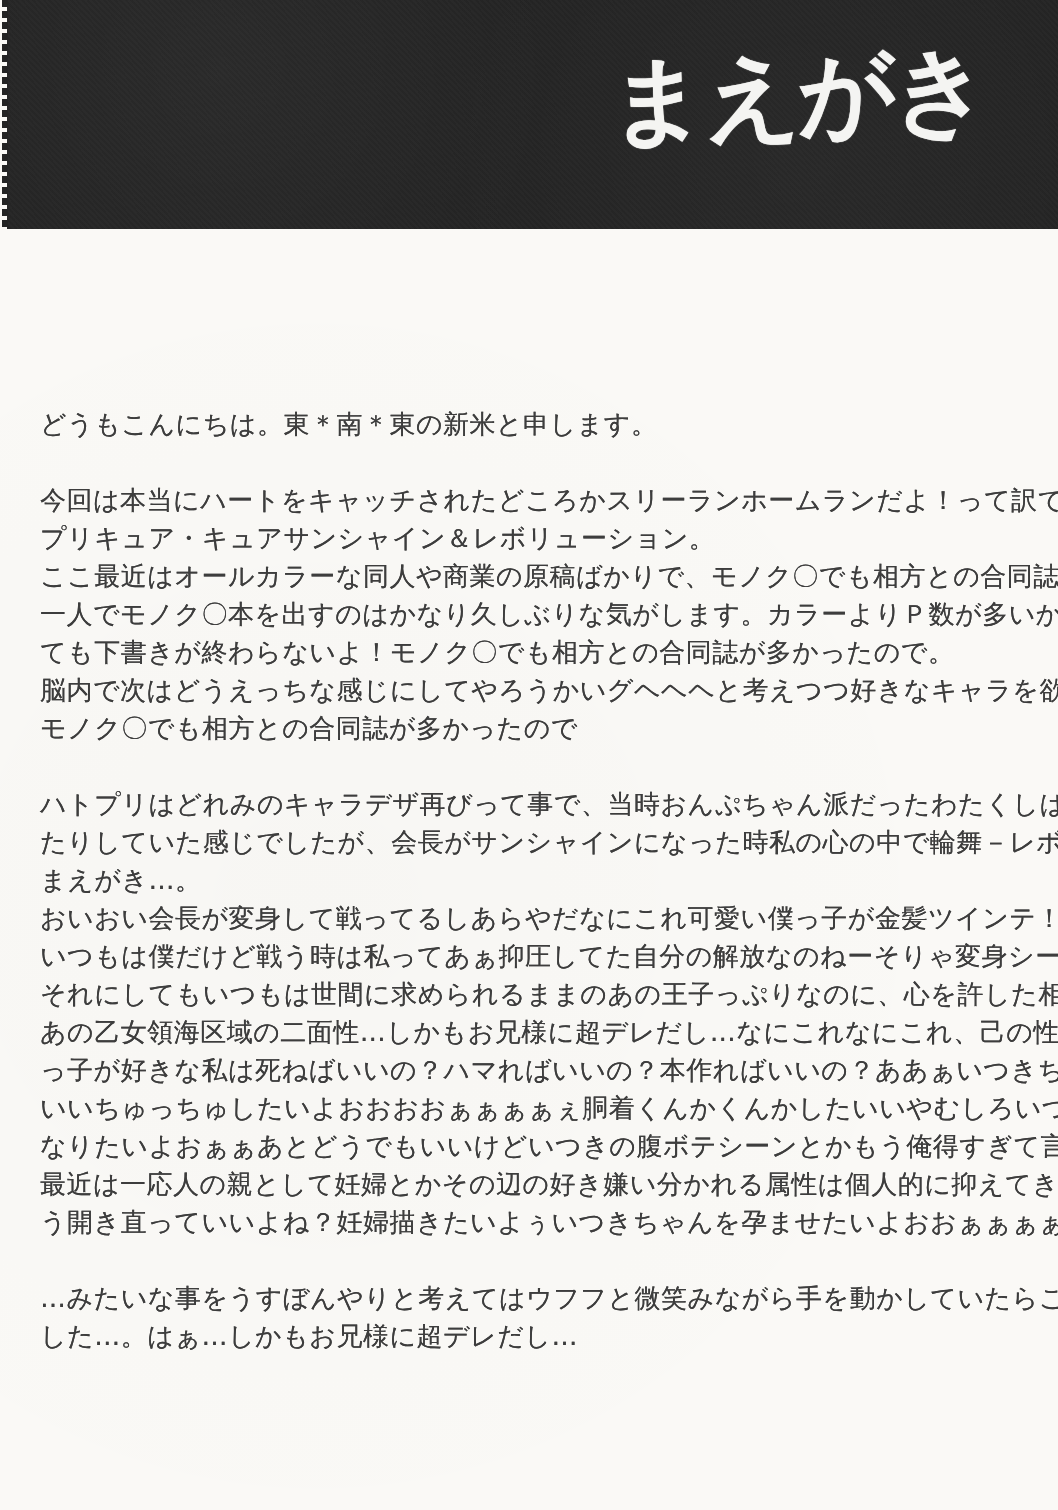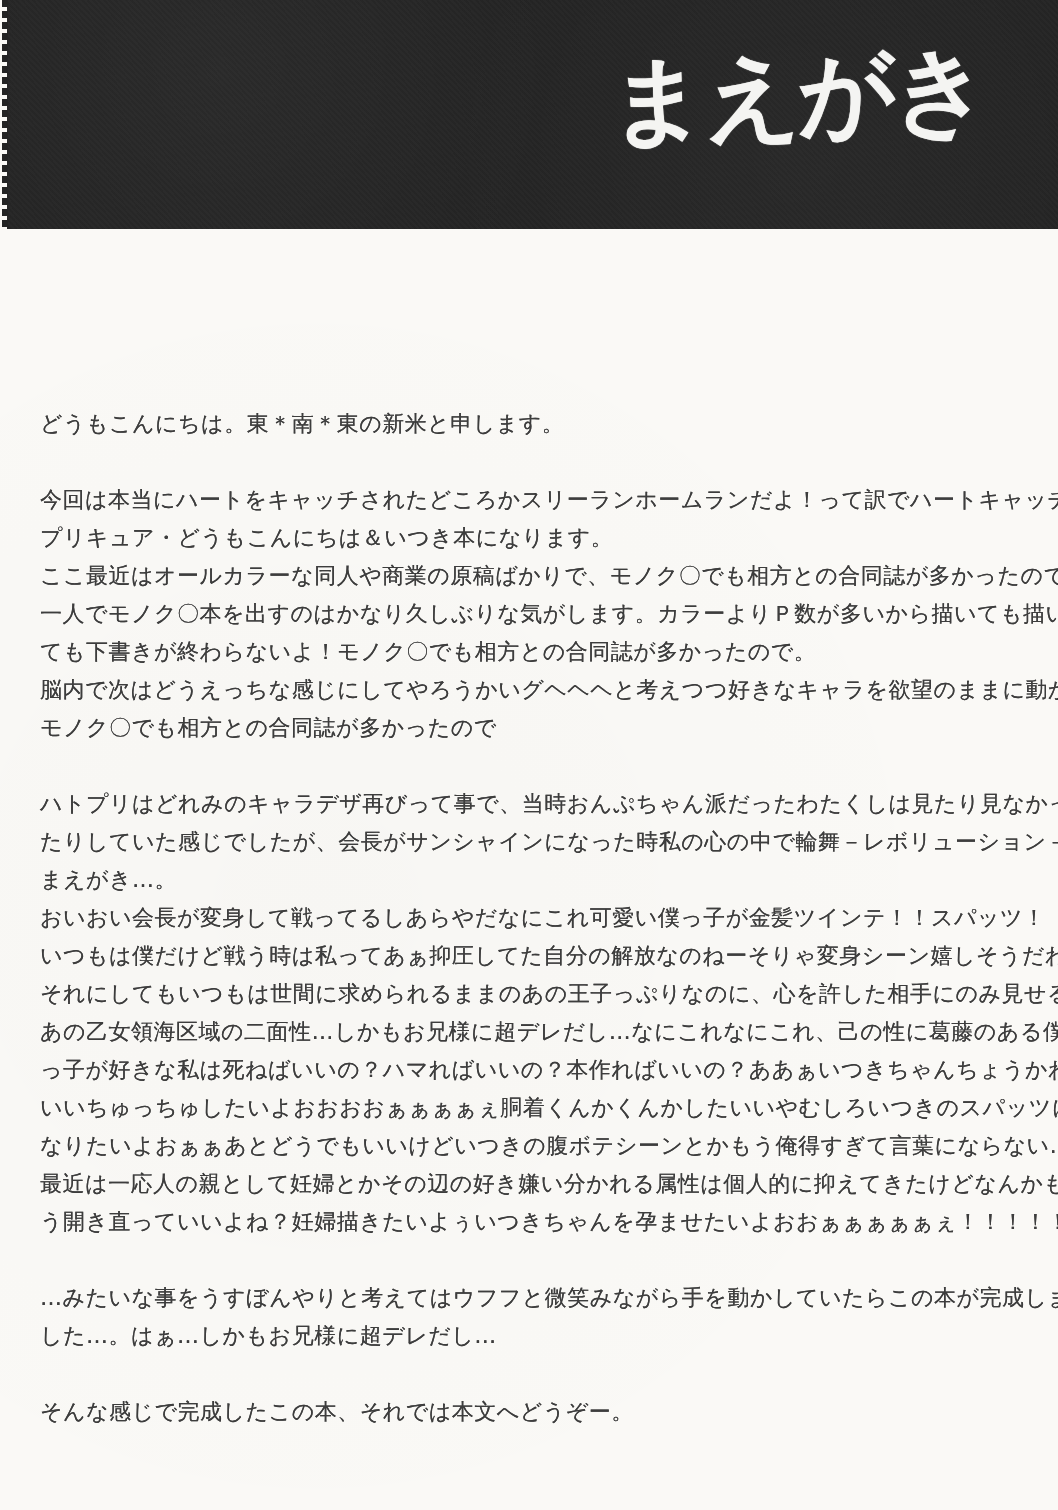--- a/index.html
+++ b/index.html
@@ -63,21 +63,21 @@
     right: 0;
     bottom: 0;
     padding: 176px 30px 0 40px;
     box-sizing: border-box;
     overflow: hidden;
   }
   .para {
     margin: 0 0 38px 0;
   }
   .line {
-    font-size: 22px;
+    font-size: 26px;
     line-height: 38px;
     letter-spacing: 0.5px;
     color: #3d3d3d;
     white-space: nowrap;
     text-shadow: 0 0 0.4px #555;
   }
 </style>
 </head>
 <body>
 
@@ -88,21 +88,21 @@
   </header>
 
   <main class="body">
 
     <div class="para">
       <div class="line">どうもこんにちは。東＊南＊東の新米と申します。</div>
     </div>
 
     <div class="para">
       <div class="line">今回は本当にハートをキャッチされたどころかスリーランホームランだよ！って訳でハートキャッチ</div>
-      <div class="line">プリキュア・どうもこんにちは＆いつき本になります。</div>
+      <div class="line">プリキュア・キュアサンシャイン＆レボリューション。</div>
       <div class="line">ここ最近はオールカラーな同人や商業の原稿ばかりで、モノク〇でも相方との合同誌が多かったので</div>
       <div class="line">一人でモノク〇本を出すのはかなり久しぶりな気がします。カラーよりＰ数が多いから描いても描い</div>
       <div class="line">ても下書きが終わらないよ！モノク〇でも相方との合同誌が多かったので。</div>
       <div class="line">脳内で次はどうえっちな感じにしてやろうかいグヘヘヘと考えつつ好きなキャラを欲望のままに動か</div>
       <div class="line">モノク〇でも相方との合同誌が多かったので</div>
     </div>
 
     <div class="para">
       <div class="line">ハトプリはどれみのキャラデザ再びって事で、当時おんぷちゃん派だったわたくしは見たり見なかっ</div>
       <div class="line">たりしていた感じでしたが、会長がサンシャインになった時私の心の中で輪舞－レボリューション－</div>
@@ -116,18 +116,15 @@
       <div class="line">なりたいよおぁぁあとどうでもいいけどいつきの腹ボテシーンとかもう俺得すぎて言葉にならない…</div>
       <div class="line">最近は一応人の親として妊婦とかその辺の好き嫌い分かれる属性は個人的に抑えてきたけどなんかも</div>
       <div class="line">う開き直っていいよね？妊婦描きたいよぅいつきちゃんを孕ませたいよおおぁぁぁぁぁぇ！！！！！！</div>
     </div>
 
     <div class="para">
       <div class="line">…みたいな事をうすぼんやりと考えてはウフフと微笑みながら手を動かしていたらこの本が完成しま</div>
       <div class="line">した…。はぁ…しかもお兄様に超デレだし…</div>
     </div>
 
-    <div class="para">
-      <div class="line">そんな感じで完成したこの本、それでは本文へどうぞー。</div>
-    </div>
 
   </main>
 </div>
 
 </body></html>

